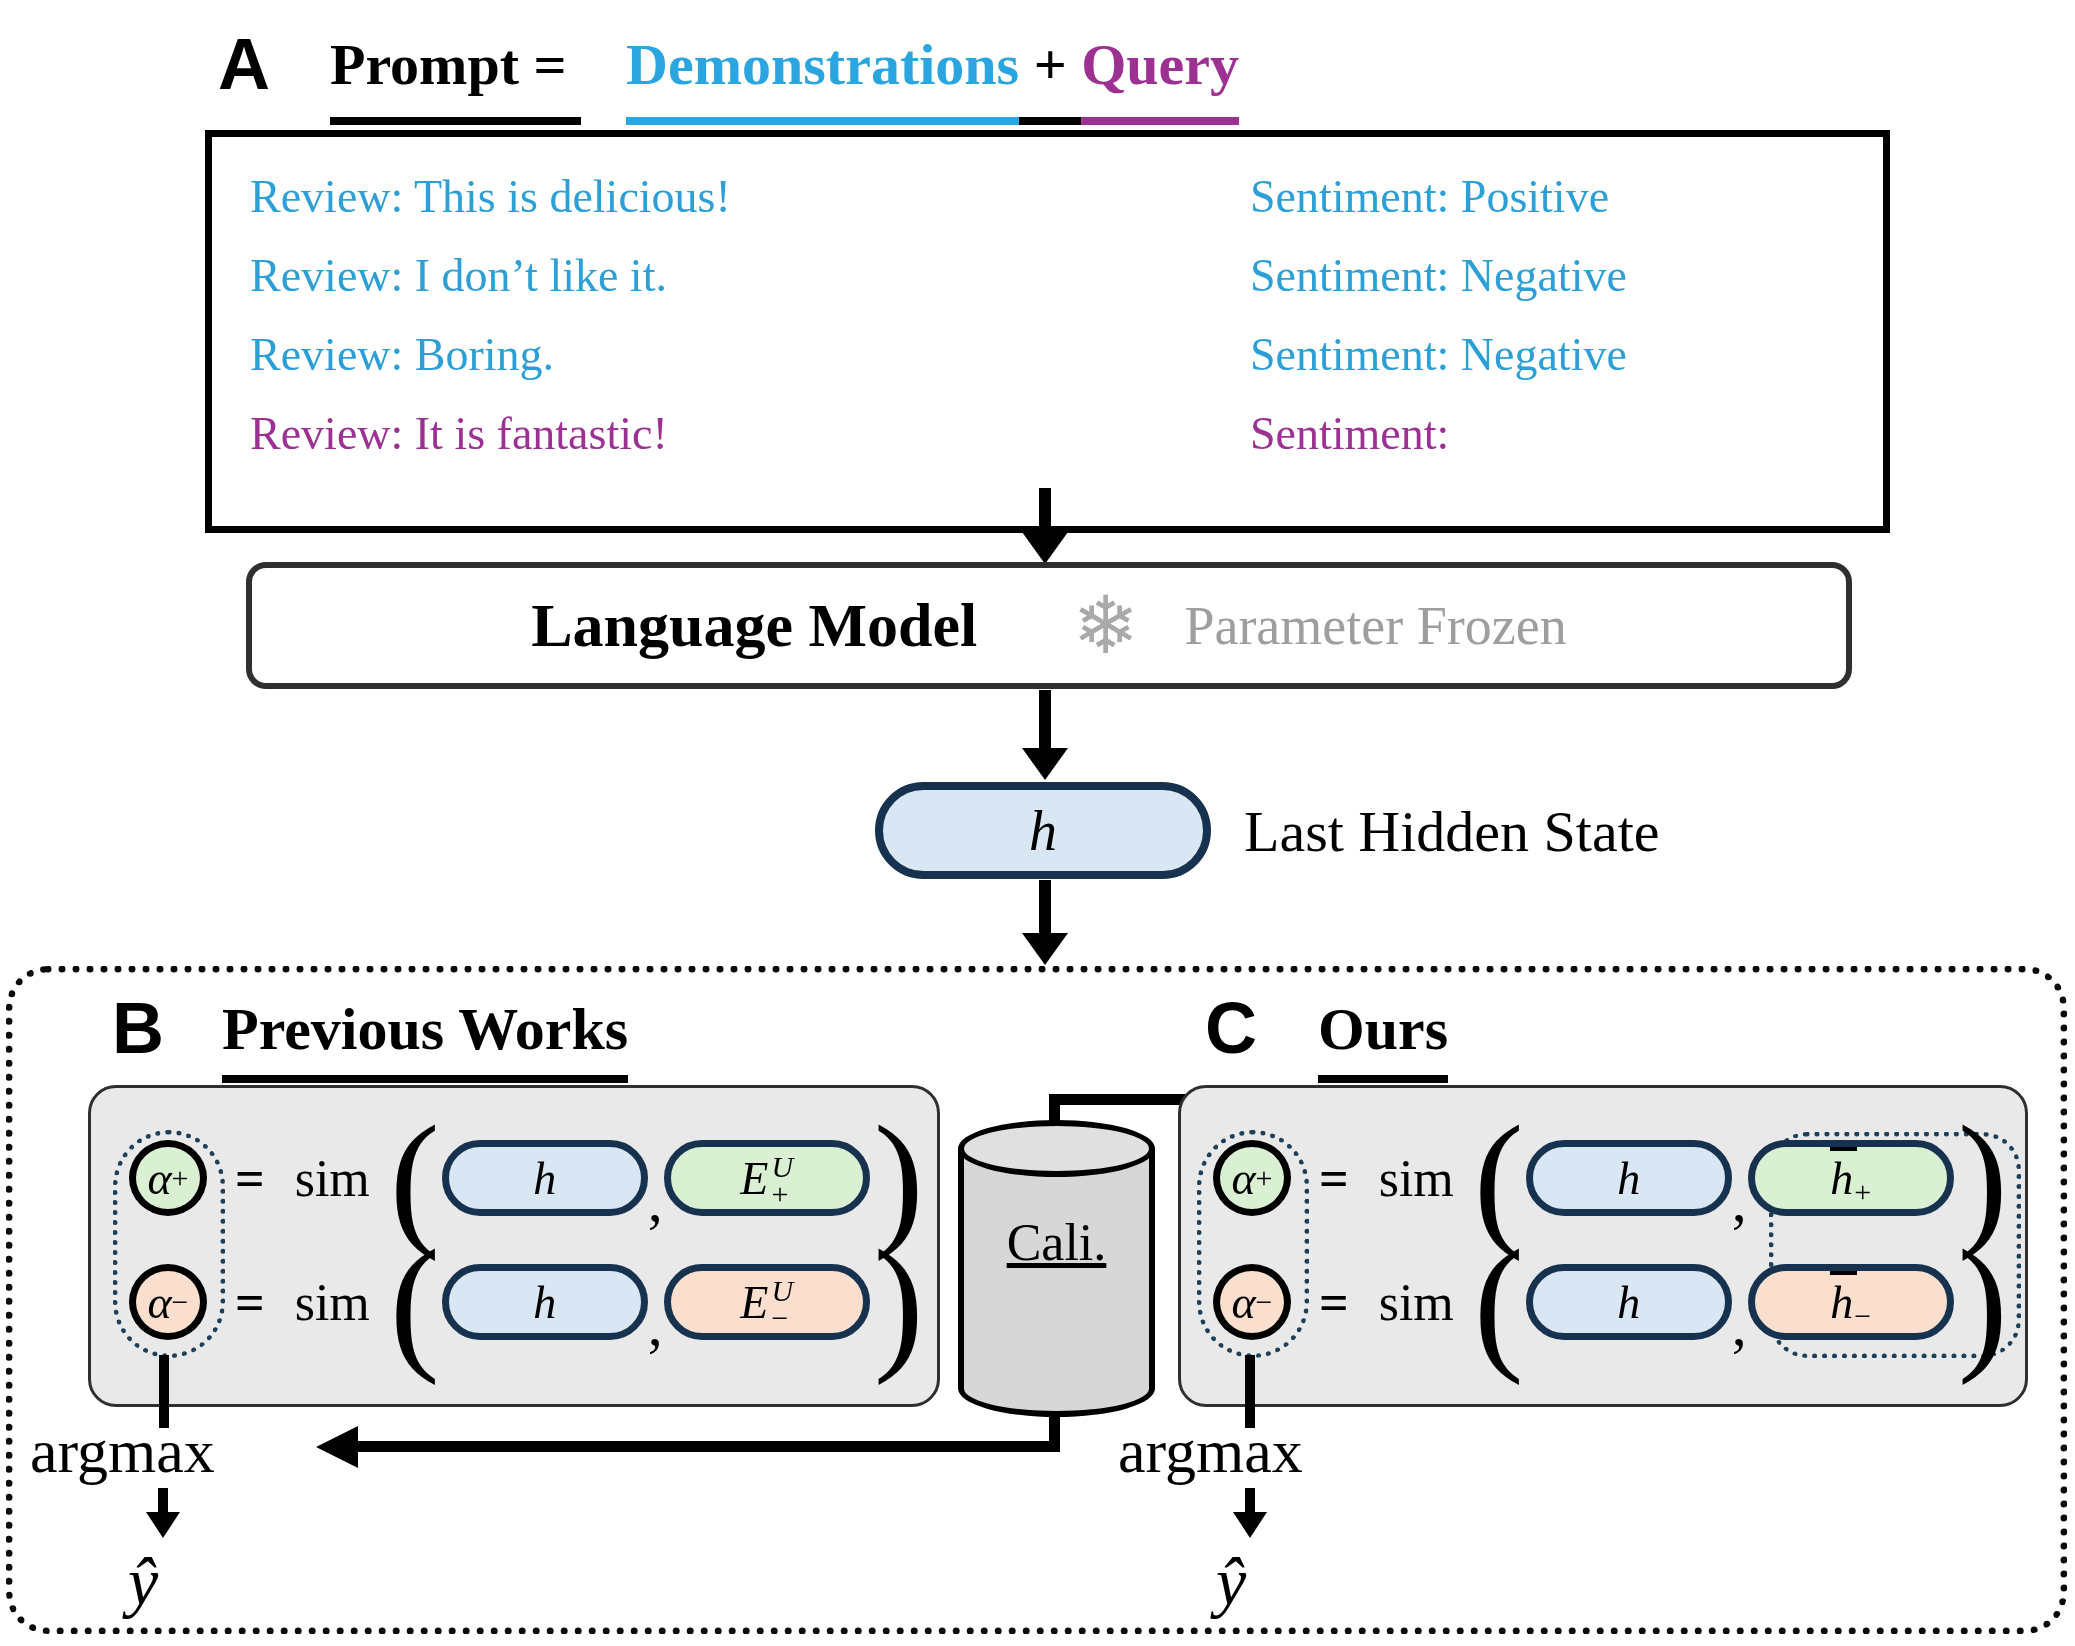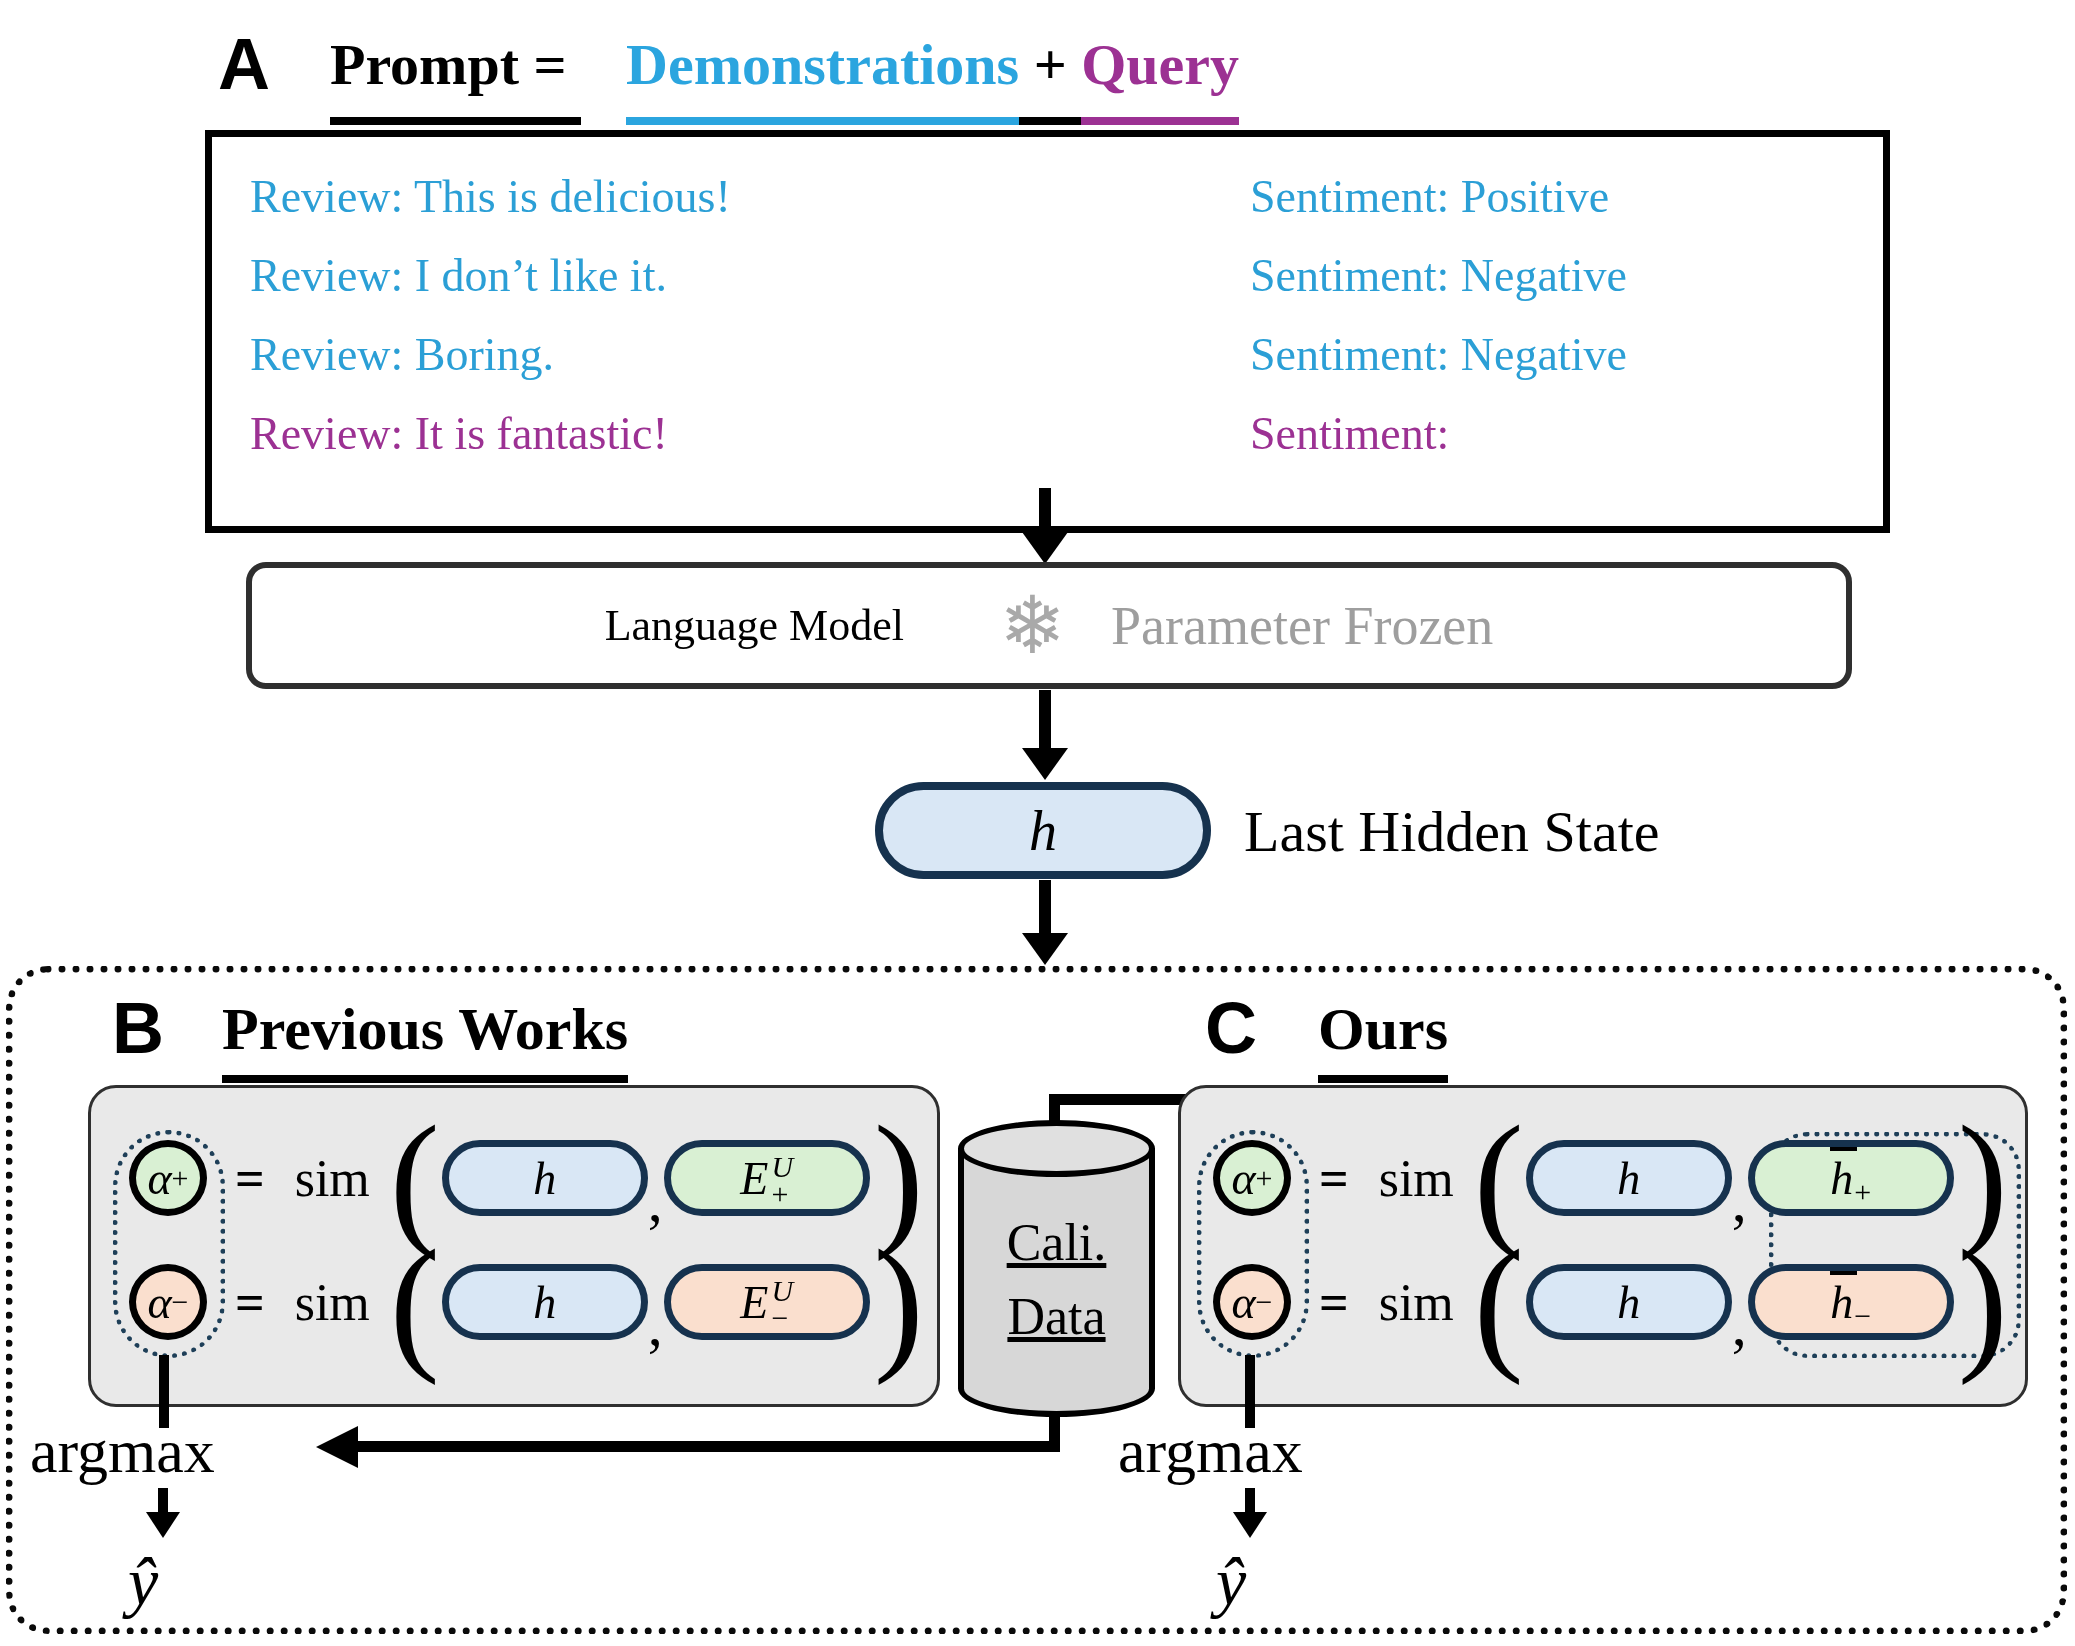--- a/index.html
+++ b/index.html
@@ -27,21 +27,21 @@
               border:7px solid #000;background:#fff;box-sizing:border-box;}
   .prompt-grid{position:absolute;left:38px;top:20px;right:10px;display:grid;
                grid-template-columns:1000px 1fr;font-size:46px;line-height:79px;}
   .demo-t{color:#2B9FD6;}
   .query-t{color:#9C3193;}
 
   
   .lm-box{position:absolute;left:246px;top:562px;width:1606px;height:127px;box-sizing:border-box;
           border:6px solid #2F2F2F;border-radius:20px;background:#fff;display:flex;
           align-items:center;justify-content:center;}
-  .lm-label{font-size:44px;}
+  .lm-label{font-size:62px;font-weight:bold;}
   .snowflake{font-family:"DejaVu Sans",sans-serif;font-size:80px;color:#A9A9A9;
              margin-left:95px;margin-right:45px;line-height:1;}
   .frozen{font-size:54px;color:#9E9E9E;}
 
   
   .pill{box-sizing:border-box;border:7px solid #16324E;border-radius:44px;
         display:flex;align-items:center;justify-content:center;}
   .blue{background:#D9E7F5;}
   .green{background:#D9F0D3;}
   .peach{background:#FADFCE;}
@@ -202,21 +202,20 @@
       <span class="paren close">)</span>
     </div>
   </div>
 
   <div class="cylinder">
     <div class="cyl-bottom"></div>
     <div class="cyl-body"></div>
     <div class="cyl-top"></div>
     <div class="cyl-text">
       <div>Cali.</div>
-      <div>Data</div>
     </div>
   </div>
 
   <div>
     <div class="vline" style="left:1049px;top:1098px;width:11px;height:30px;"></div>
     <div class="vline" style="left:1049px;top:1094px;width:834px;height:11px;"></div>
     <div class="vline" style="left:1872px;top:1094px;width:11px;height:36px;"></div>
     <div class="tri-down" style="left:1855px;top:1128px;"></div>
   </div>
 

